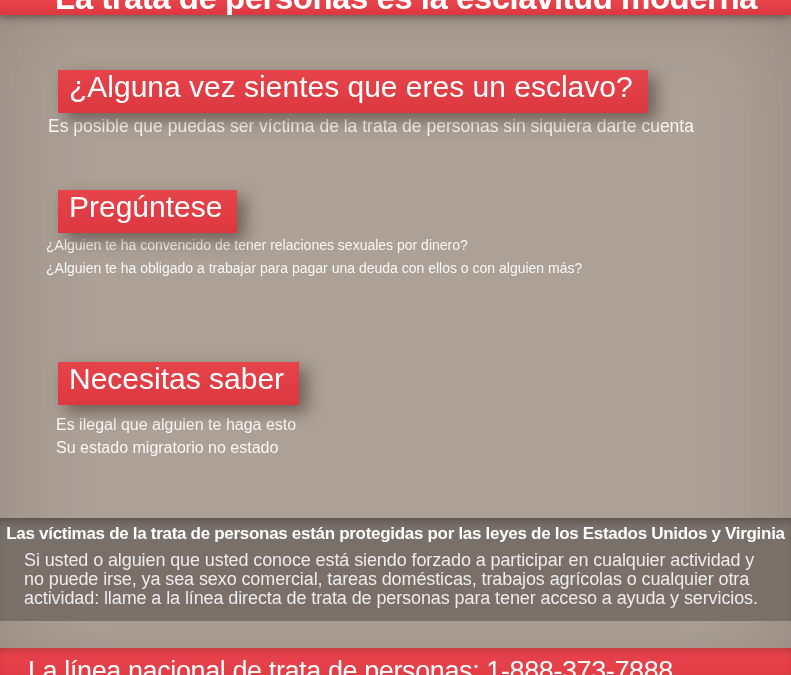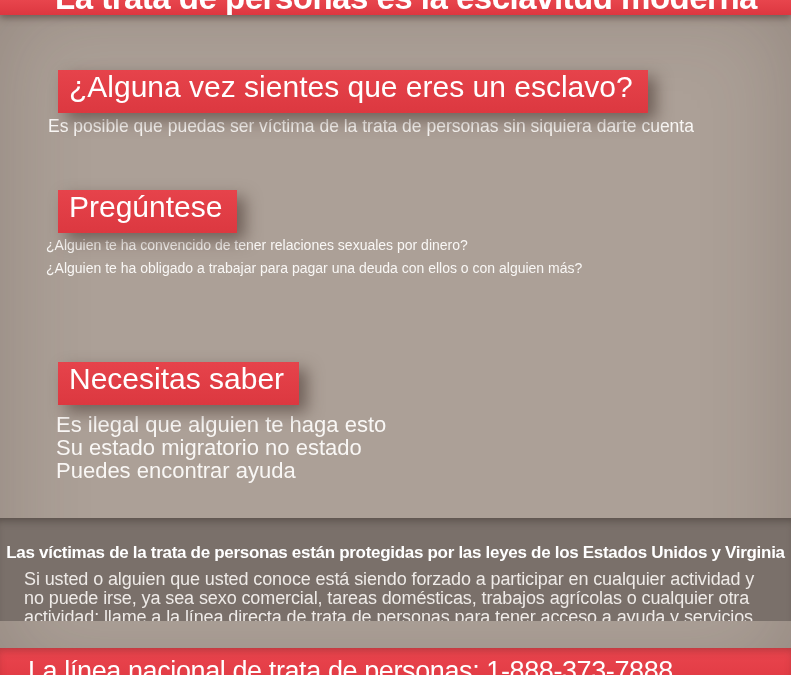--- a/index.html
+++ b/index.html
@@ -62,37 +62,37 @@
     color: #f9f7f5;
     white-space: nowrap;
   }
   .text-block {
     position: absolute;
     color: #f9f7f5;
     font-size: 14px;
     line-height: 23.3px;
   }
   .questions { left: 46px; top: 234px; }
-  .facts     { left: 56px; top: 413px; font-size: 22px; line-height: 23px; }
+  .facts     { left: 56px; top: 413px; font-size: 16px; line-height: 23px; }
   .text-block .line { white-space: nowrap; }
 
   
   .legal {
     position: absolute;
     left: 0;
     top: 518px;
     width: 100%;
     height: 103px;
     background: #7a706a;
     box-shadow: inset 0 7px 9px -5px rgba(40,30,26,0.45);
     overflow: hidden;
     z-index: 3;
   }
   .legal-headline {
-    margin-top: 25px;
+    margin-top: 6px;
     text-align: center;
     font-size: 17px;
     font-weight: bold;
     color: #ffffff;
     letter-spacing: -0.3px;
   }
   .legal-body {
     margin: 7px 24px 0 24px;
     font-size: 18px;
     line-height: 19px;
@@ -139,21 +139,20 @@
   <div class="text-block questions">
       <div class="line">¿Alguien te ha convencido de tener relaciones sexuales por dinero?</div>
       <div class="line">¿Alguien te ha obligado a trabajar para pagar una deuda con ellos o con alguien más?</div>
     </div>
 
   <div class="banner banner-know">Necesitas saber</div>
 
   <div class="text-block facts">
       <div class="line">Es ilegal que alguien te haga esto</div>
       <div class="line">Su estado migratorio no estado</div>
-      <div class="line">Puedes encontrar ayuda</div>
     </div>
 
   <div class="legal">
     <div class="legal-headline">Las víctimas de la trata de personas están protegidas por las leyes de los Estados Unidos y Virginia</div>
     <div class="legal-body">Si usted o alguien que usted conoce está siendo forzado a participar en cualquier actividad y no puede irse, ya sea sexo comercial, tareas domésticas, trabajos agrícolas o cualquier otra actividad: llame a la línea directa de trata de personas para tener acceso a ayuda y servicios.</div>
   </div>
 
   <div class="hotline">
     <div class="hotline-text">
       <span>La línea nacional de trata de personas:</span>

